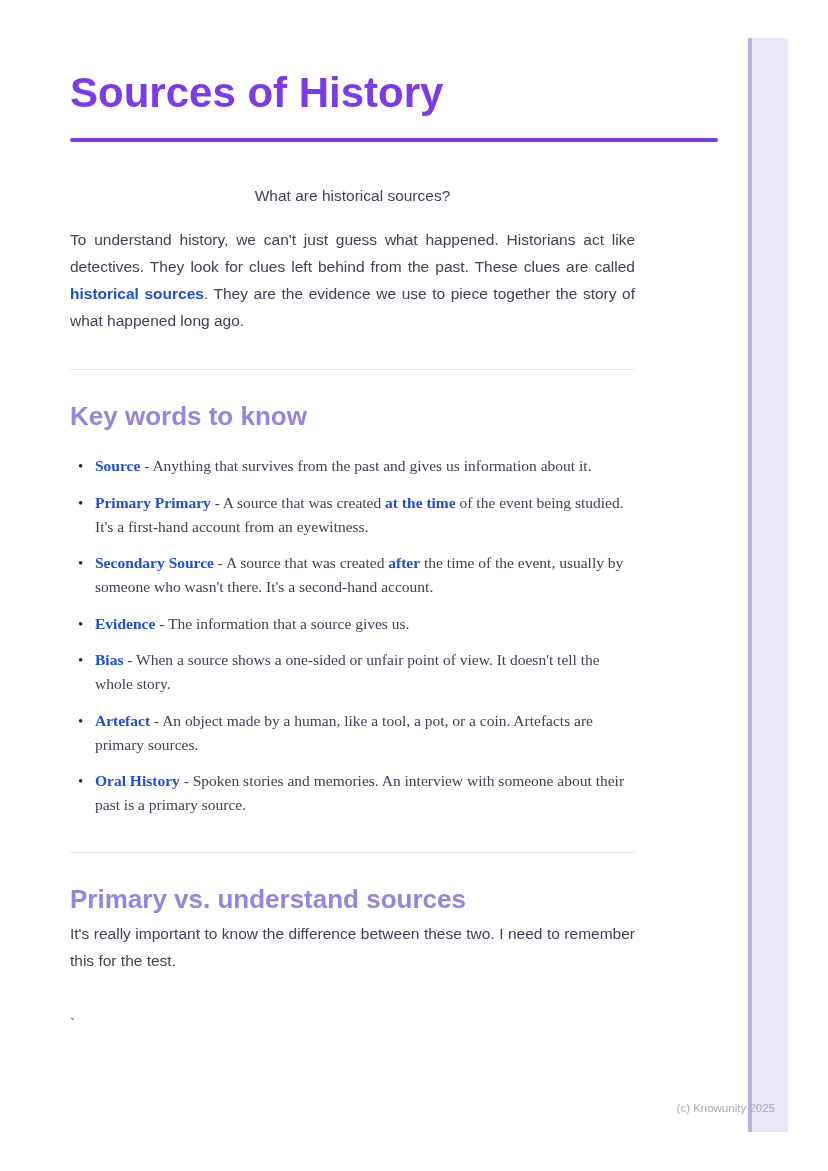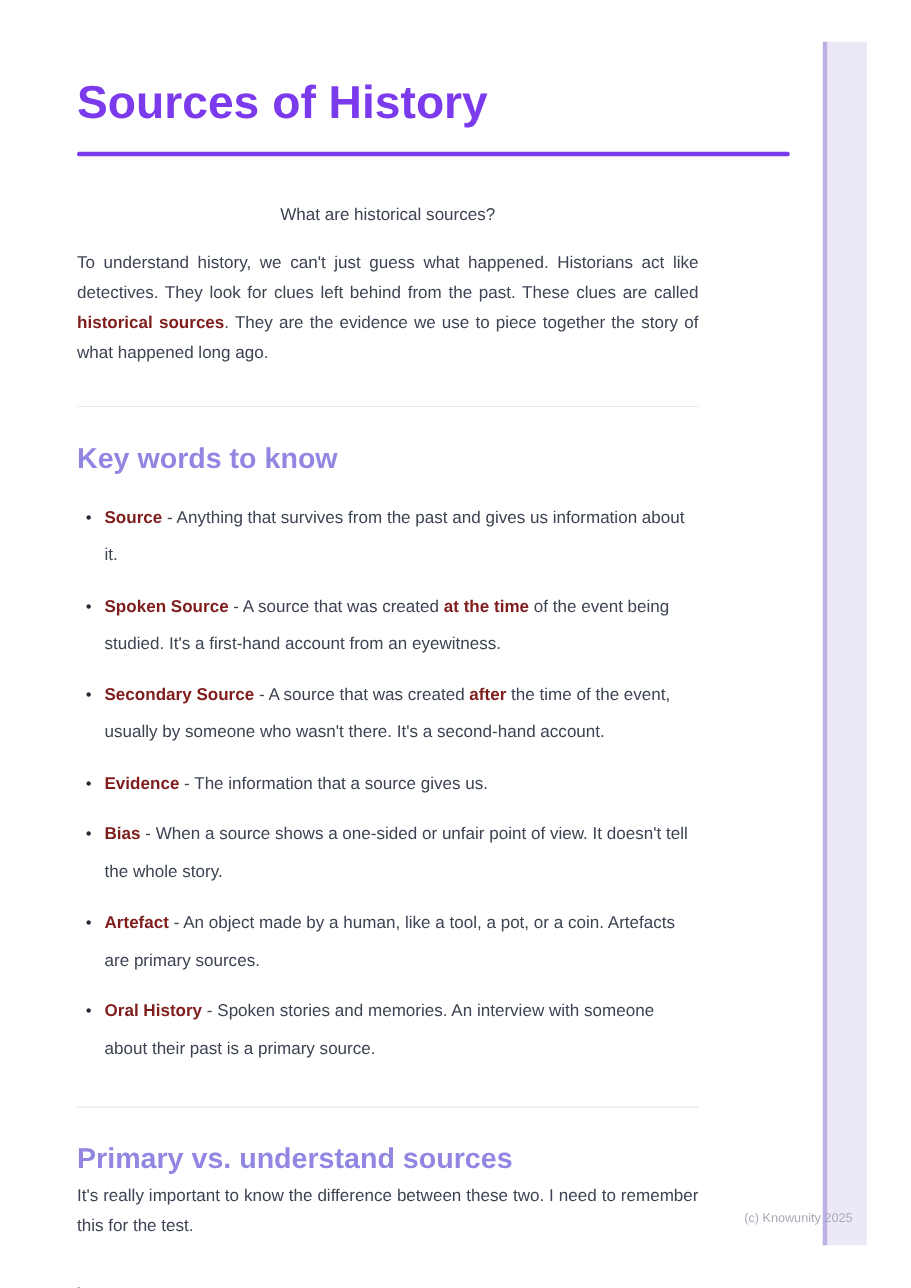--- a/index.html
+++ b/index.html
@@ -42,44 +42,45 @@
   }
   .body-col { width: 565px; }
   p.body-text {
     font-size: 15.5px;
     line-height: 27px;
     color: #3c4352;
   }
   p.justified { text-align: justify; }
   p.question { margin-top: 40px; text-align: center; }
   p.lead { margin-top: 17px; }
-  b { color: #7f1d1d; font-weight: bold; }
+  b { color: #1d4ed8; font-weight: bold; }
   hr.divider {
     border: none;
     border-top: 1px solid #e8e8ec;
     margin: 35px 0 0 0;
     width: 565px;
   }
   h2.section-heading {
     margin-top: 31px;
     font-size: 26px;
     font-weight: bold;
     color: #9186e2;
   }
   ul.keyword-list {
     margin-top: 22px;
     padding-left: 25px;
     list-style: none;
   }
   ul.keyword-list li {
     position: relative;
     font-size: 15.5px;
-    line-height: 34px;
+    line-height: 24px;
     margin-bottom: 12.5px;
     color: #3c4352;
+    font-family: Liberation Serif, serif;
   }
   ul.keyword-list li::before {
     content: "•";
     position: absolute;
     left: -17px;
     color: #232936;
     font-size: 15px;
   }
   p.section-paragraph { margin-top: 5px; }
   p.stray { margin-top: 36px; }
@@ -111,21 +112,21 @@
       <p class="body-text justified lead"><span>To understand history, we can't just guess what happened. Historians act like detectives. They look for clues left behind from the past. These clues are called </span><b>historical sources</b><span>. They are the evidence we use to piece together the story of what happened long ago.</span></p>
 
       <hr class="divider">
 
       <h2 class="section-heading">Key words to know</h2>
 
       <ul class="keyword-list">
 
           <li><b>Source</b><span> - Anything that survives from the past and gives us information about it.</span></li>
 
-          <li><b>Spoken Source</b><span> - A source that was created </span><b>at the time</b><span> of the event being studied. It's a first-hand account from an eyewitness.</span></li>
+          <li><b>Primary Primary</b><span> - A source that was created </span><b>at the time</b><span> of the event being studied. It's a first-hand account from an eyewitness.</span></li>
 
           <li><b>Secondary Source</b><span> - A source that was created </span><b>after</b><span> the time of the event, usually by someone who wasn't there. It's a second-hand account.</span></li>
 
           <li><b>Evidence</b><span> - The information that a source gives us.</span></li>
 
           <li><b>Bias</b><span> - When a source shows a one-sided or unfair point of view. It doesn't tell the whole story.</span></li>
 
           <li><b>Artefact</b><span> - An object made by a human, like a tool, a pot, or a coin. Artefacts are primary sources.</span></li>
 
           <li><b>Oral History</b><span> - Spoken stories and memories. An interview with someone about their past is a primary source.</span></li>

